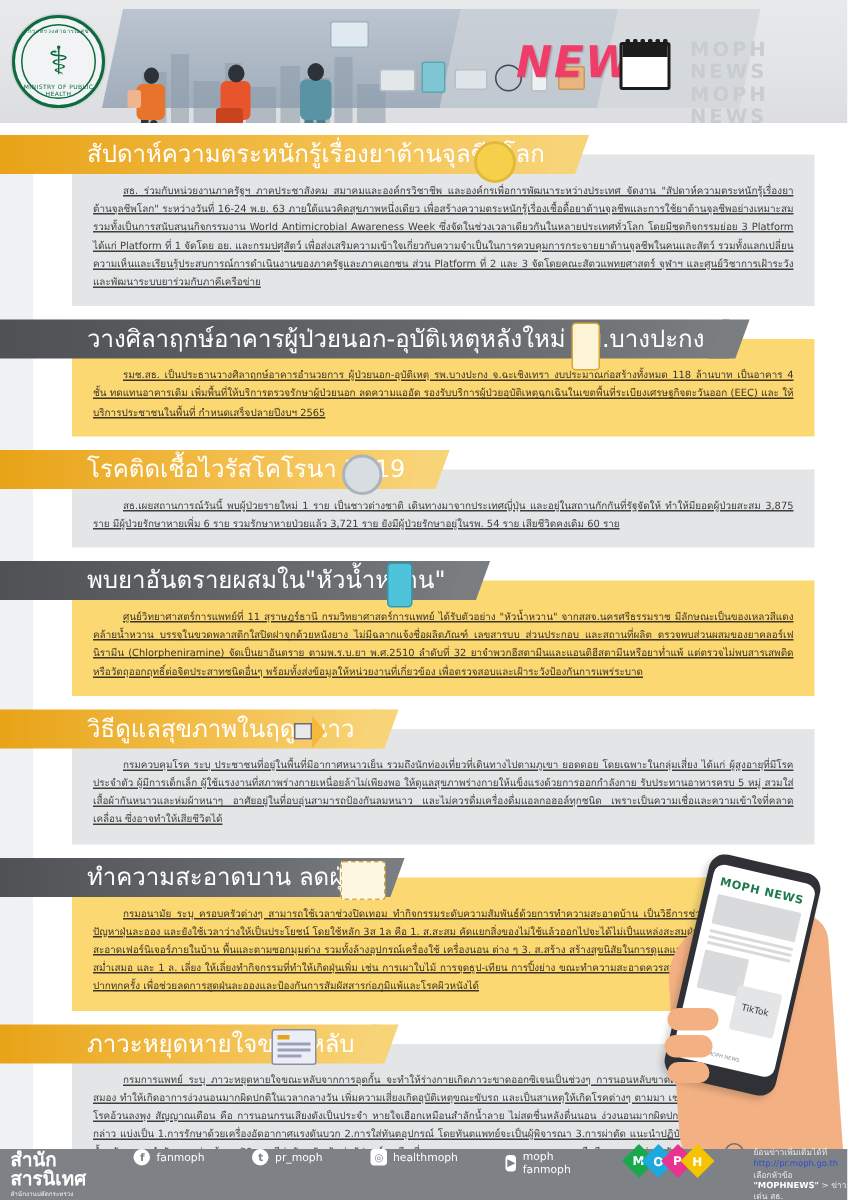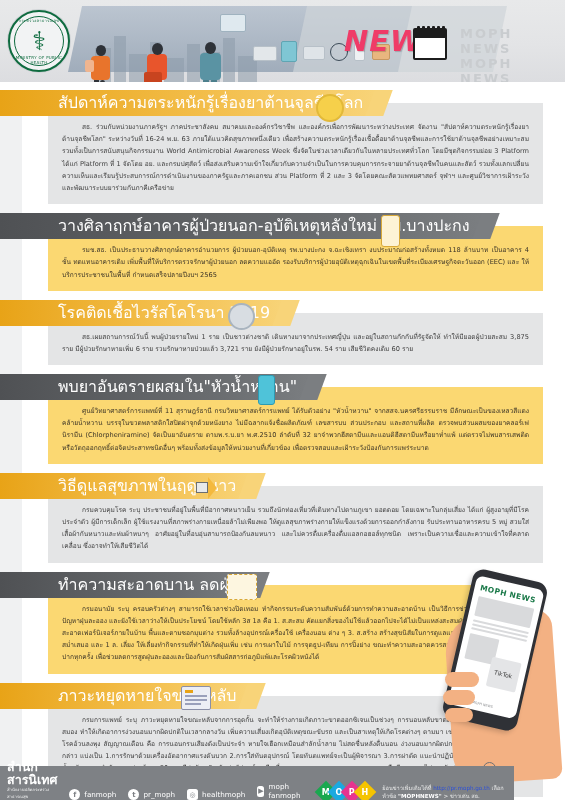--- a/index.html
+++ b/index.html
@@ -139,20 +139,21 @@
   }
   .style-a .sec-panel { background: #e4e5e6; }
   .style-b .sec-panel { background: #fbd872; }
 
   .sec-body {
     font-size: 6.6px;
     line-height: 1.85;
     color: #3d3d3d;
     text-indent: 20px;
     text-align: justify;
+    text-decoration: underline;
   }
   .style-b .sec-body { color: #3a3326; }
 
   .sec-icon {
     position: absolute;
     z-index: 6;
     pointer-events: none;
   }
 
   
@@ -203,25 +204,26 @@
   }
   .thumb-btn {
     position:absolute; left: 40px; bottom: 8px;
     width: 13px; height: 13px; border-radius: 50%;
     border: 1.2px solid #6e7073;
   }
 
   
   #footer {
     position: absolute; left: 0; bottom: 0;
-    width: 514px; height: 34px;
+    width: 565px; height: 34px;
     background: #7e8185;
-    display: flex; align-items: flex-end;
+    display: flex; align-items: flex-start;
     padding-left: 7px;
     z-index: 20;
+    gap: 20px;
   }
   .foot-brand { color: #fff; }
   .foot-brand .fb1 { font-size: 12.5px; font-weight: bold; line-height: 1.05; }
   .foot-brand .fb2 { font-size: 4.2px; opacity: .9; }
   .soc {
     display: flex; align-items: center; gap: 4px;
     margin-left: 12px; color: #ffffff; font-size: 7.2px;
   }
   .soc .badge {
     width: 11px; height: 11px; border-radius: 50%;

